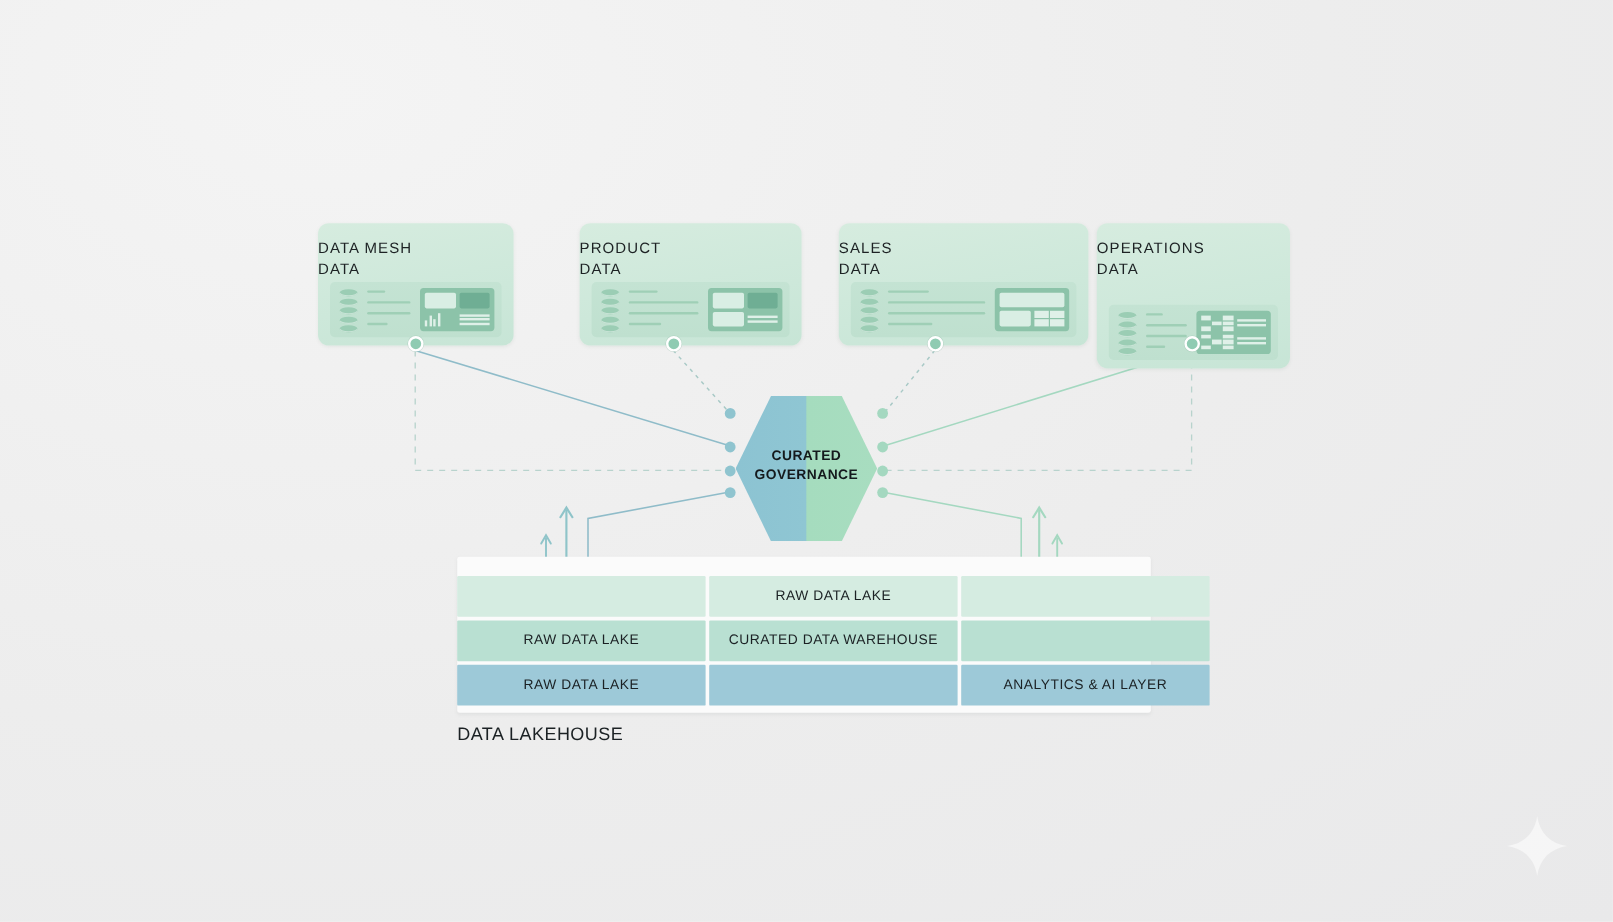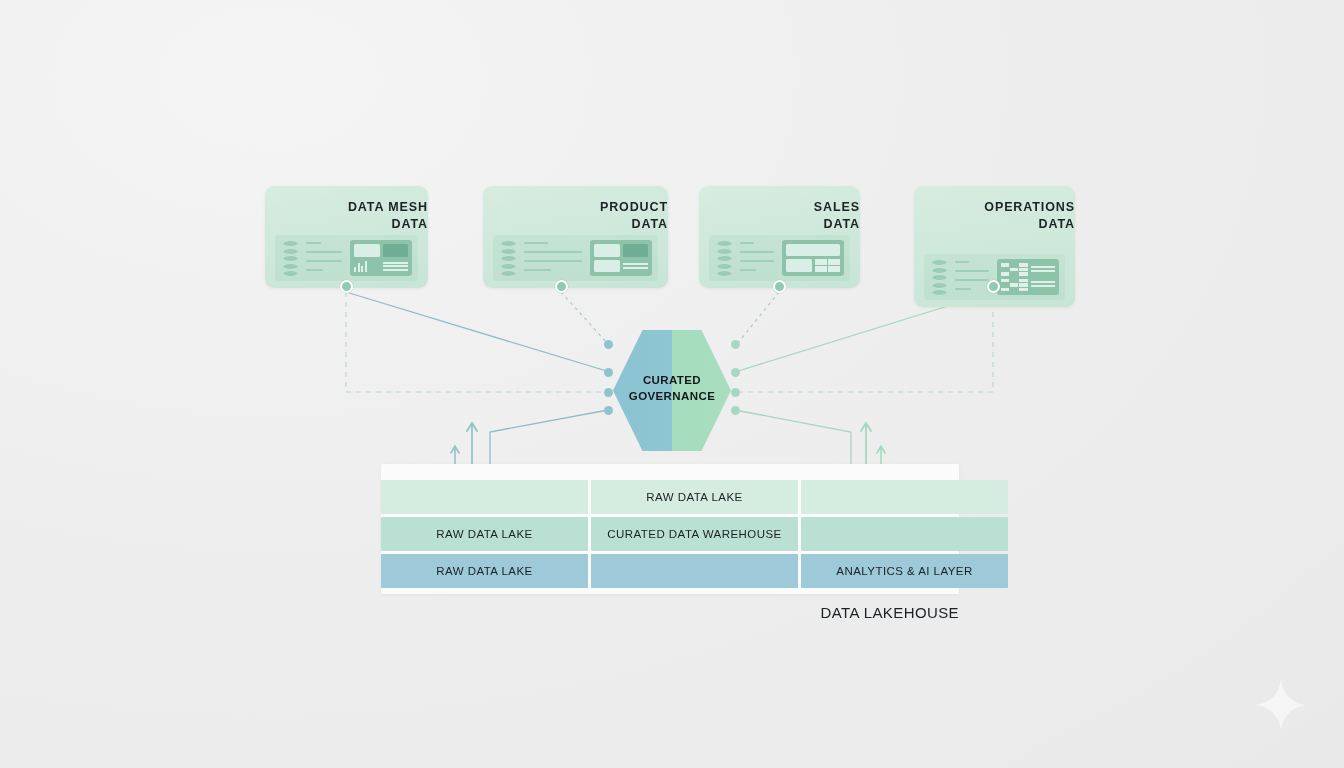--- a/index.html
+++ b/index.html
@@ -19,23 +19,23 @@
   
   .card{
     position:absolute;
     border-radius:9px;
     background:linear-gradient(170deg,#d6ecdf 0%,#cde8da 60%,#c7e5d6 100%);
     box-shadow:0 1px 3px rgba(90,120,105,.09);
     overflow:hidden;
   }
   .card-title{
     position:absolute;left:0;right:0;top:13px;
-    text-align:right;
+    text-align:left;
     font-size:12.5px;letter-spacing:.9px;line-height:16.5px;
-    color:#1d2224;font-weight:700;
+    color:#1d2224;font-weight:400;
   }
   .card-art{
     position:absolute;left:10px;right:10px;bottom:7px;height:46px;
     border-radius:4px;
     background:linear-gradient(180deg,#c4e3d3 0%,#bfe0cf 100%);
   }
   .db-stack{position:absolute;left:8px;top:6px;width:15px;height:34px;}
   .db-stack i{
     display:block;width:15px;height:6px;margin-bottom:1.5px;
     border-radius:50%/50%;
@@ -101,21 +101,21 @@
   }
   .cell{
     display:flex;align-items:center;justify-content:center;
     font-size:11.5px;letter-spacing:.45px;color:#1b2124;font-weight:500;
     border-radius:1px;text-align:center;
   }
   .r1{background:#d5ece1;}
   .r2{background:#b9e0d2;}
   .r3{background:#9dc9d8;}
   #lake-caption{
-    position:absolute;left:381px;top:604px;width:578px;text-align:right;
+    position:absolute;left:381px;top:604px;width:578px;text-align:left;
     font-size:15px;color:#1b2124;letter-spacing:.4px;
   }
 
   #sparkle{
     position:absolute;right:36px;bottom:36px;width:54px;height:54px;opacity:.75;
   }
 </style>
 </head>
 <body>
 
@@ -237,21 +237,21 @@
             <div class="stripes">
                 <b></b>
                 <b></b>
               </div>
           </div>
         </div>
       </div>
     </div>
   </div>
 
-  <div class="card" style="left:699px;top:186px;width:161px;height:102px;">
+  <div class="card" style="left:699px;top:186px;width:161px;height:102px;padding-left:47px;">
     <div class="card-title">
       <span>SALES</span><br><span>DATA</span>
     </div>
     <div class="card-art">
       <div class="db-stack">
         <i></i>
           <i></i>
           <i></i>
           <i></i>
           <i></i>

